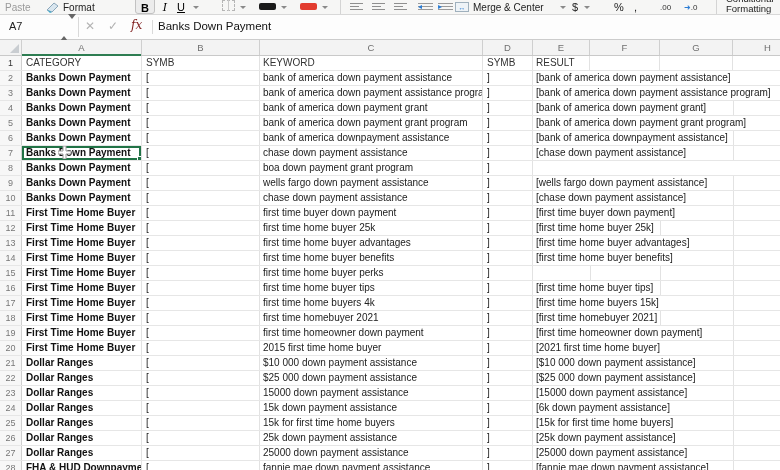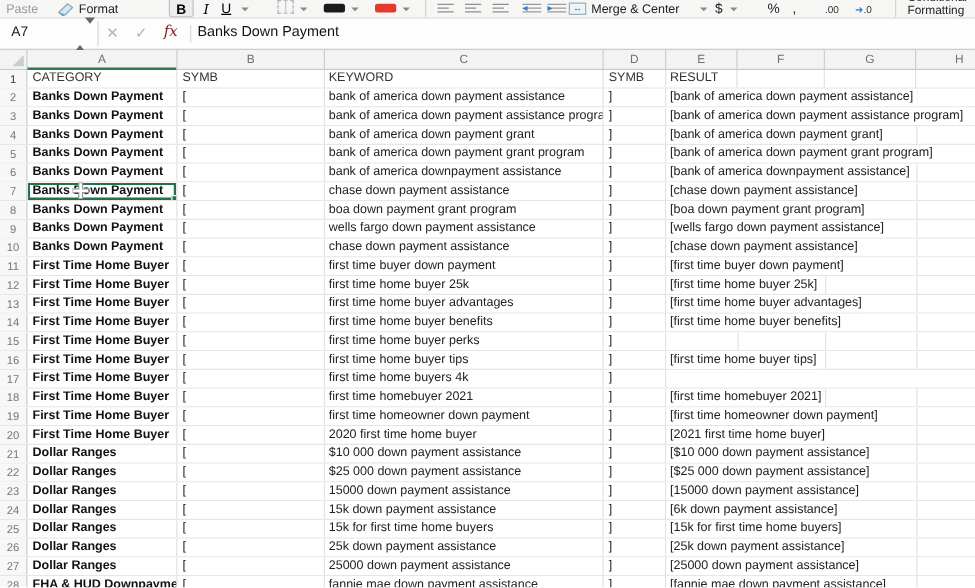--- a/index.html
+++ b/index.html
@@ -261,24 +261,20 @@
       <span class="res">[chase down payment assistance]</span>
     </div>
   </div>
 
   <div class="row">
     <div class="cell gut">8</div>
     <div class="cell cA">Banks Down Payment</div>
     <div class="cell cB">[</div>
     <div class="cell cC">boa down payment grant program</div>
     <div class="cell cD">]</div>
-    <div class="cell cE">
-      <span class="vl v0"></span><span class="vl v1"></span><span class="vl v2"></span>
-      <span class="res">[boa down payment grant program]</span>
-    </div>
   </div>
 
   <div class="row">
     <div class="cell gut">9</div>
     <div class="cell cA">Banks Down Payment</div>
     <div class="cell cB">[</div>
     <div class="cell cC">wells fargo down payment assistance</div>
     <div class="cell cD">]</div>
     <div class="cell cE">
       <span class="vl v0"></span><span class="vl v1"></span><span class="vl v2"></span>
@@ -368,20 +364,24 @@
       <span class="res">[first time home buyer tips]</span>
     </div>
   </div>
 
   <div class="row">
     <div class="cell gut">17</div>
     <div class="cell cA">First Time Home Buyer</div>
     <div class="cell cB">[</div>
     <div class="cell cC">first time home buyers 4k</div>
     <div class="cell cD">]</div>
+    <div class="cell cE">
+      <span class="vl v0"></span><span class="vl v1"></span><span class="vl v2"></span>
+      <span class="res">[first time home buyers 15k]</span>
+    </div>
   </div>
 
   <div class="row">
     <div class="cell gut">18</div>
     <div class="cell cA">First Time Home Buyer</div>
     <div class="cell cB">[</div>
     <div class="cell cC">first time homebuyer 2021</div>
     <div class="cell cD">]</div>
     <div class="cell cE">
       <span class="vl v0"></span><span class="vl v1"></span><span class="vl v2"></span>
@@ -398,21 +398,21 @@
     <div class="cell cE">
       <span class="vl v0"></span><span class="vl v1"></span><span class="vl v2"></span>
       <span class="res">[first time homeowner down payment]</span>
     </div>
   </div>
 
   <div class="row">
     <div class="cell gut">20</div>
     <div class="cell cA">First Time Home Buyer</div>
     <div class="cell cB">[</div>
-    <div class="cell cC">2020 first time home buyer</div>
+    <div class="cell cC">2015 first time home buyer</div>
     <div class="cell cD">]</div>
     <div class="cell cE">
       <span class="vl v0"></span><span class="vl v1"></span><span class="vl v2"></span>
       <span class="res">[2021 first time home buyer]</span>
     </div>
   </div>
 
   <div class="row">
     <div class="cell gut">21</div>
     <div class="cell cA">Dollar Ranges</div>

